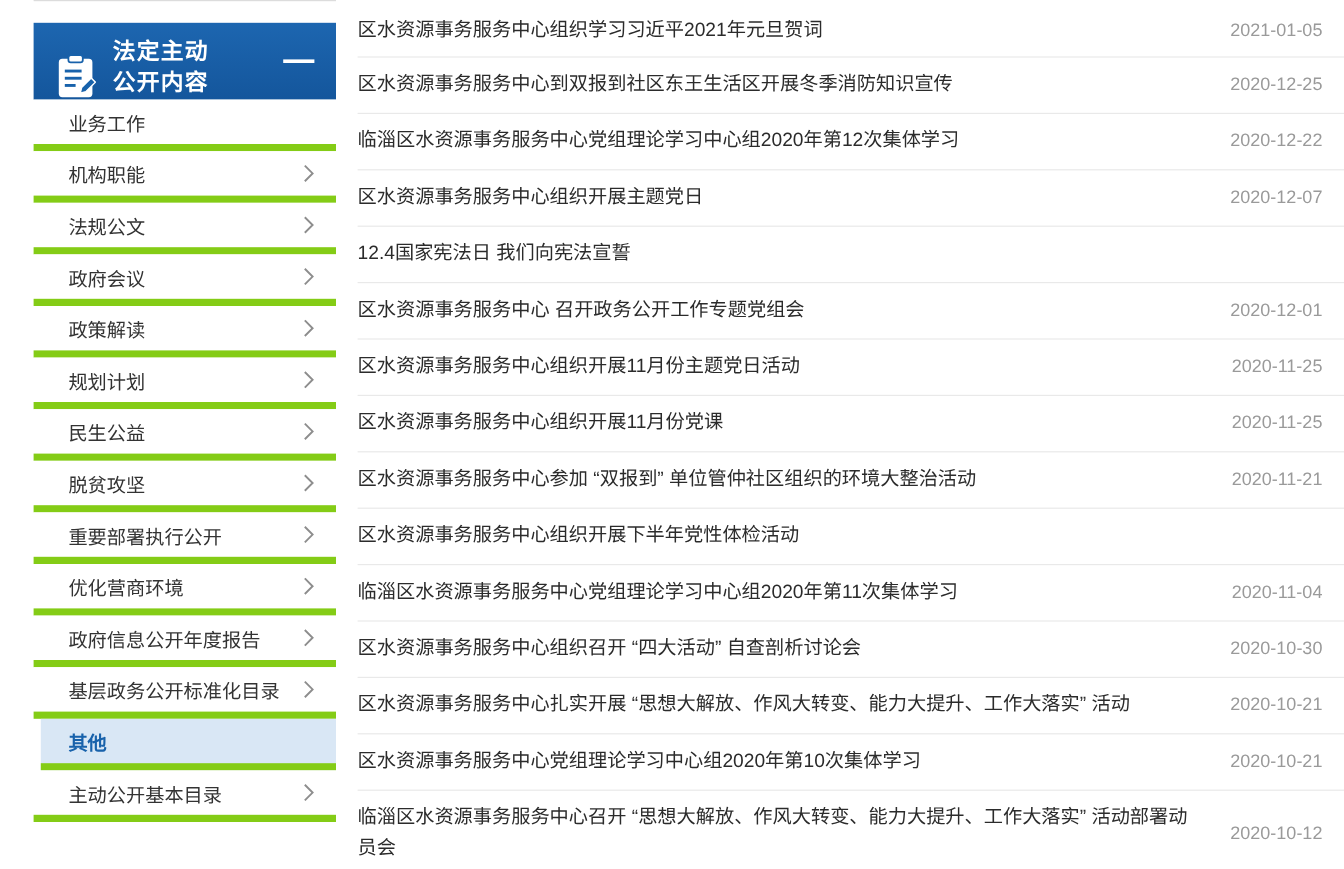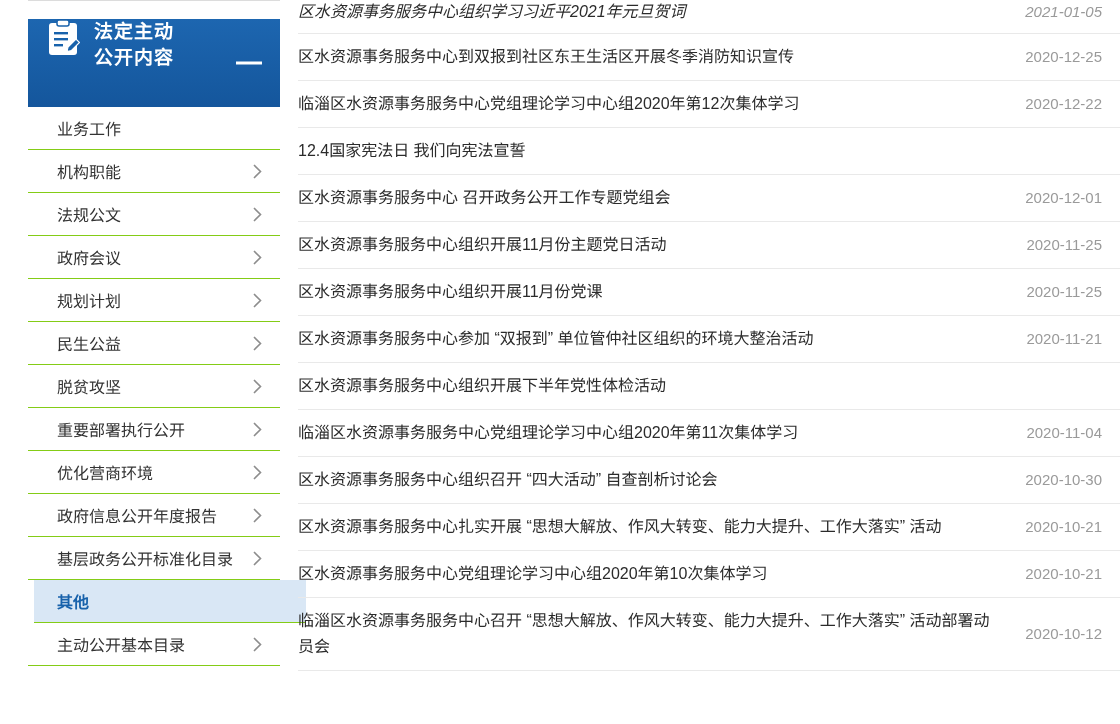--- a/index.html
+++ b/index.html
@@ -37,25 +37,25 @@
   .sidebar-top-rule {
     position: absolute;
     top: 0;
     left: 28px;
     width: 252px;
     height: 1px;
     background: #dcdcdc;
   }
   .panel-header {
     margin-top: 19px;
-    height: 88px;
+    height: 64px;
     background: #1862ab;
     background: linear-gradient(180deg, #1d66b0 0%, #14569c 100%);
     display: flex;
-    align-items: flex-start;
+    align-items: flex-end;
     padding: 0 16px 0 18px;
     box-sizing: border-box;
     color: #ffffff;
     position: relative;
   }
   .panel-header .doc-icon {
     width: 34px;
     height: 38px;
     flex: 0 0 auto;
     margin-right: 14px;
@@ -82,40 +82,40 @@
     list-style: none;
     margin: 0;
     padding: 0;
     width: 252px;
   }
   .menu-item {
     position: relative;
     height: 43px;
     display: flex;
     align-items: center;
-    border-bottom: 1px solid #84cc16;
+    border-bottom: 6px solid #84cc16;
     box-sizing: border-box;
     padding-left: 29px;
     padding-right: 18px;
     font-size: 16px;
     color: #333333;
     cursor: pointer;
     background: #ffffff;
   }
   .menu-item .label {
     flex: 1 1 auto;
     white-space: nowrap;
     overflow: hidden;
   }
   .menu-item.active {
     background: #d9e7f5;
     color: #1862ab;
     font-weight: bold;
     margin-left: 6px;
-    width: 272px;
+    width: 246px;
     padding-left: 23px;
   }
   .chev {
     flex: 0 0 auto;
     width: 9px;
     height: 15px;
     display: block;
     color: #8d8d8d;
   }
   .chev svg { display: block; }
@@ -158,24 +158,23 @@
     padding: 10px 0;
   }
   .news-row.two-line .news-date {
     padding-top: 23px;
   }
   .news-row.first {
     min-height: 25px;
   }
   .news-row.first .news-title,
   .news-row.first .news-date {
-    padding-top: 1px;
+    padding-top: 15px;
     padding-bottom: 10px;
     line-height: 22px;
-    font-style: italic;
   }
 </style>
 </head>
 <body>
 
 <div class="page">
 
   <aside class="sidebar">
     <div class="sidebar-top-rule"></div>
     <div class="sidebar-inner">
@@ -218,20 +217,28 @@
         </li>
         <li class="menu-item">
           <span class="label">政府会议</span>
           <span class="chev">
             <svg viewBox="0 0 9 15" width="9" height="15">
                 <path d="M1 1 L7.5 7.5 L1 14" fill="none" stroke="currentColor" stroke-width="1.6"></path>
               </svg>
           </span>
         </li>
         <li class="menu-item">
+          <span class="label">政策解读</span>
+          <span class="chev">
+            <svg viewBox="0 0 9 15" width="9" height="15">
+                <path d="M1 1 L7.5 7.5 L1 14" fill="none" stroke="currentColor" stroke-width="1.6"></path>
+              </svg>
+          </span>
+        </li>
+        <li class="menu-item">
           <span class="label">规划计划</span>
           <span class="chev">
             <svg viewBox="0 0 9 15" width="9" height="15">
                 <path d="M1 1 L7.5 7.5 L1 14" fill="none" stroke="currentColor" stroke-width="1.6"></path>
               </svg>
           </span>
         </li>
         <li class="menu-item">
           <span class="label">民生公益</span>
           <span class="chev">
@@ -303,20 +310,24 @@
       </li>
       <li class="news-row">
         <span class="news-title">区水资源事务服务中心到双报到社区东王生活区开展冬季消防知识宣传</span>
         <span class="news-date">2020-12-25</span>
       </li>
       <li class="news-row">
         <span class="news-title">临淄区水资源事务服务中心党组理论学习中心组2020年第12次集体学习</span>
         <span class="news-date">2020-12-22</span>
       </li>
       <li class="news-row">
+        <span class="news-title">区水资源事务服务中心组织开展主题党日</span>
+        <span class="news-date">2020-12-07</span>
+      </li>
+      <li class="news-row">
         <span class="news-title">12.4国家宪法日 我们向宪法宣誓</span>
       </li>
       <li class="news-row">
         <span class="news-title">区水资源事务服务中心 召开政务公开工作专题党组会</span>
         <span class="news-date">2020-12-01</span>
       </li>
       <li class="news-row">
         <span class="news-title">区水资源事务服务中心组织开展11月份主题党日活动</span>
         <span class="news-date">2020-11-25</span>
       </li>

